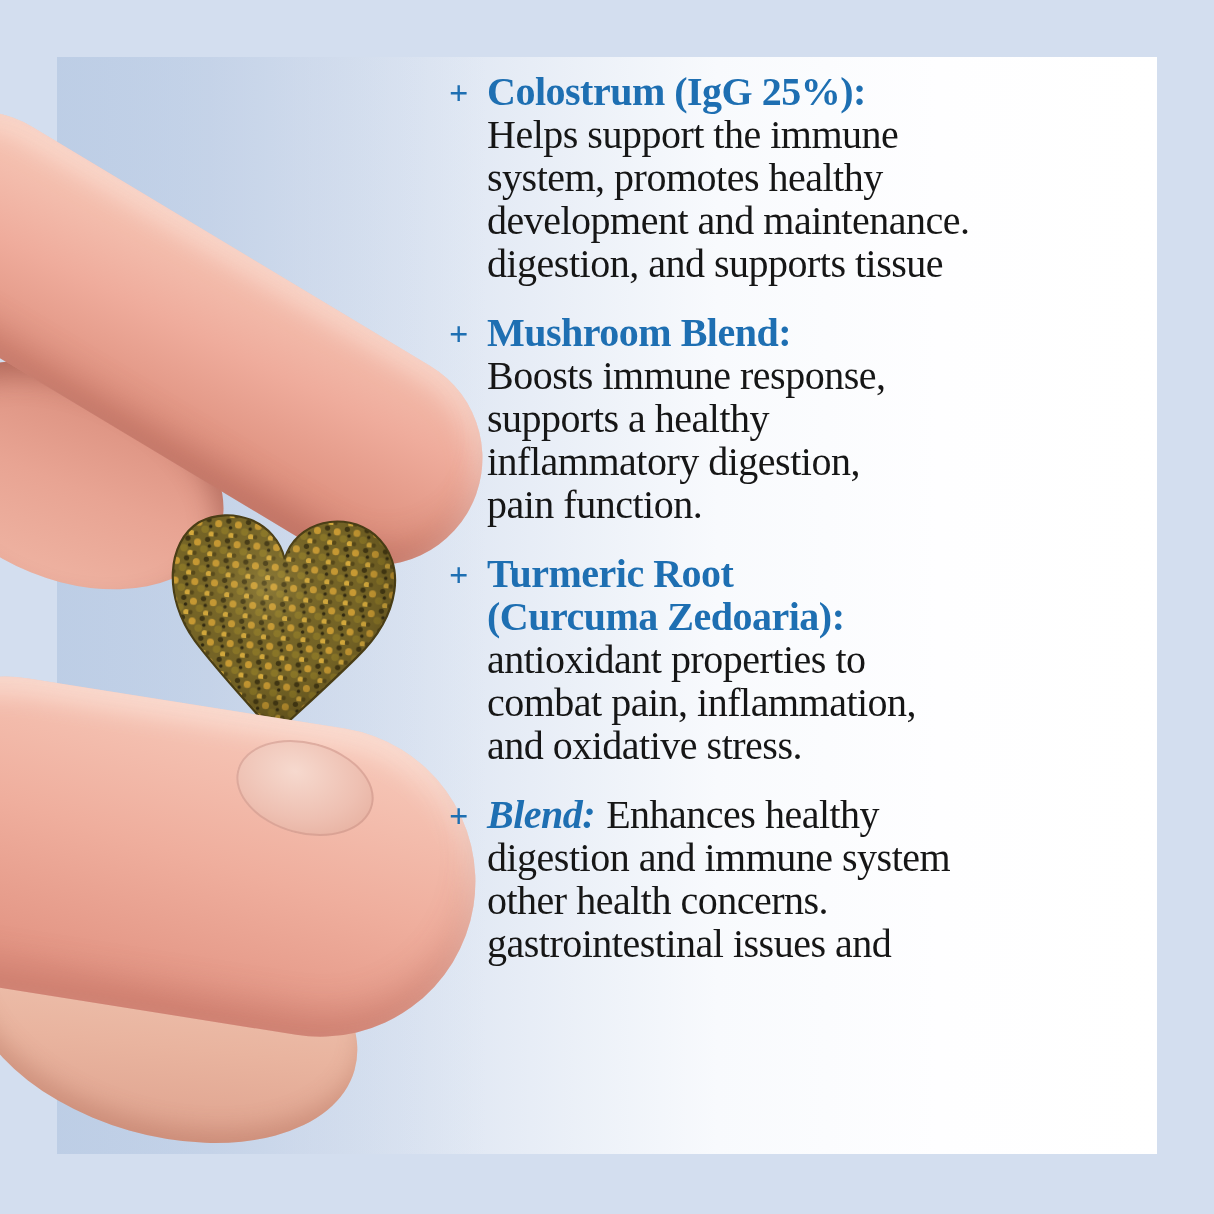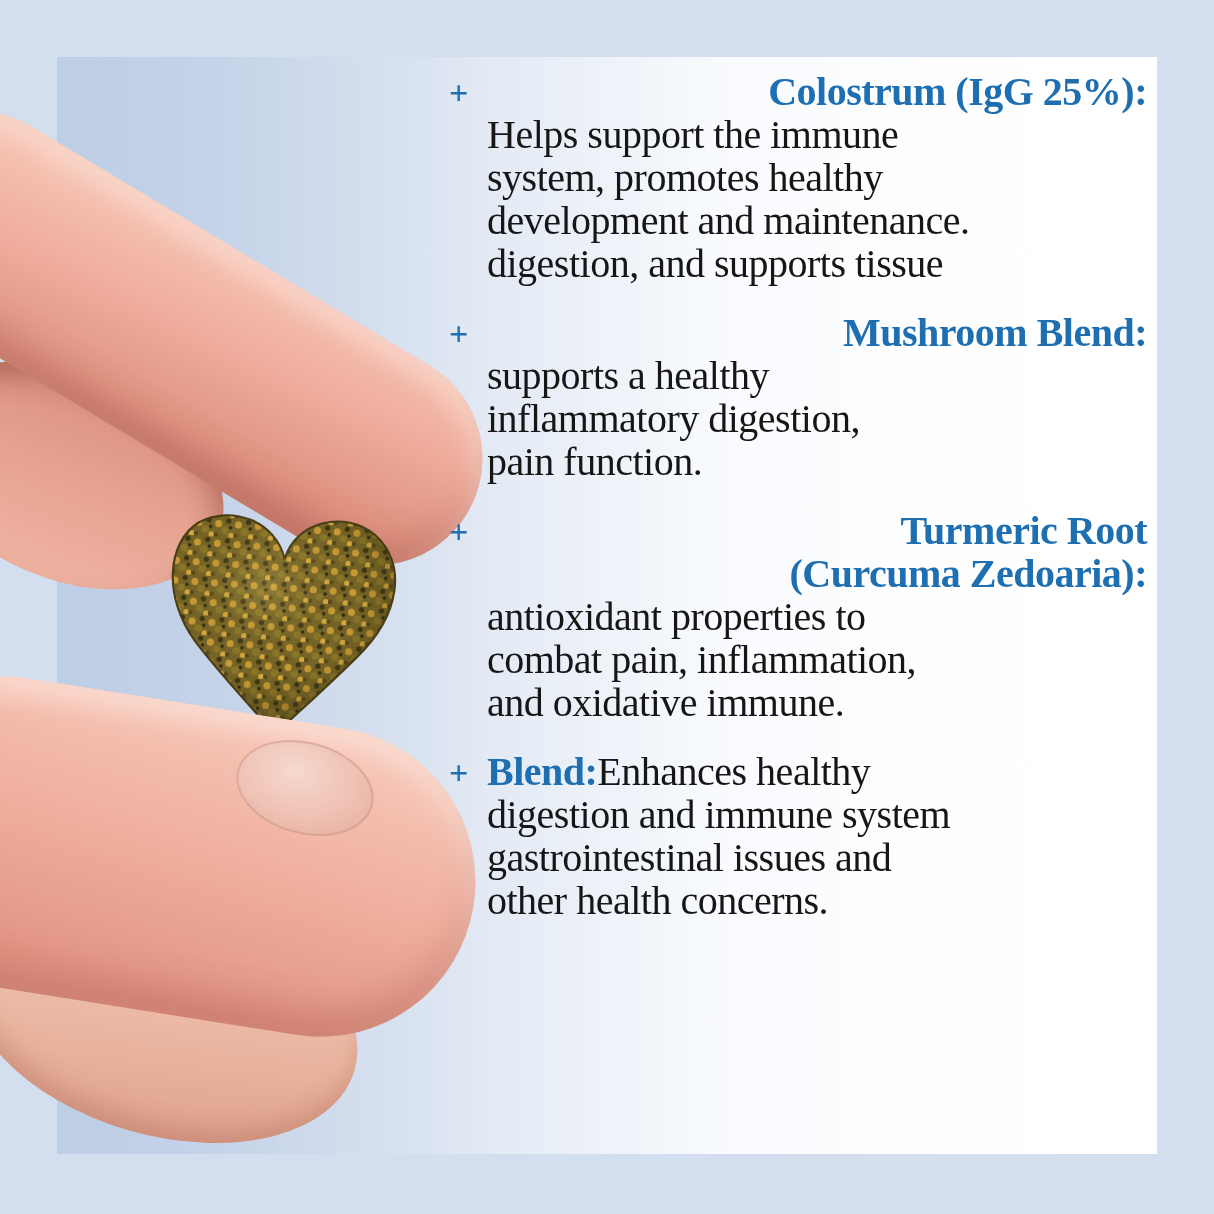--- a/index.html
+++ b/index.html
@@ -83,27 +83,27 @@
   .text-col{
     position:absolute;
     left:487px;top:70px;width:660px;
     z-index:10;
   }
   .section{position:relative;margin-bottom:26px;}
   .line{
     font-size:40px;line-height:43px;letter-spacing:-0.5px;
     color:#161616;white-space:nowrap;
   }
-  .h-line{font-weight:700;color:#1e6fb2;text-align:right;}
+  .h-line{font-weight:700;color:#1e6fb2;}
   .marker{
     position:absolute;left:-38px;top:3px;
     font-size:34px;font-weight:700;color:#1e6fb2;
     line-height:40px;
   }
-  .hspan{font-weight:700;color:#1e6fb2;margin-right:0;}
+  .hspan{font-weight:700;color:#1e6fb2;margin-right:11px;font-style:italic;}
 </style>
 </head>
 <body>
 
 <div class="canvas">
   <div class="panel"></div>
   <div class="photo-bg"></div>
 
   <div class="photo">
     <div class="finger-behind"></div>
@@ -142,38 +142,39 @@
       <div class="line h-line">Colostrum (IgG 25%):</div>
       <div class="line">Helps support the immune</div>
       <div class="line">system, promotes healthy</div>
       <div class="line">development and maintenance.</div>
       <div class="line">digestion, and supports tissue</div>
     </div>
 
     <div class="section">
       <span class="marker">+</span>
       <div class="line h-line">Mushroom Blend:</div>
+      <div class="line">Boosts immune response,</div>
       <div class="line">supports a healthy</div>
       <div class="line">inflammatory digestion,</div>
       <div class="line">pain function.</div>
     </div>
 
     <div class="section">
       <span class="marker">+</span>
       <div class="line h-line">Turmeric Root</div>
       <div class="line h-line">(Curcuma Zedoaria):</div>
       <div class="line">antioxidant properties to</div>
       <div class="line">combat pain, inflammation,</div>
-      <div class="line">and oxidative immune.</div>
+      <div class="line">and oxidative stress.</div>
     </div>
 
     <div class="section">
       <span class="marker">+</span>
       <div class="line">
         <span class="hspan">Blend:</span><span>Enhances healthy</span>
       </div>
       <div class="line">digestion and immune system</div>
+      <div class="line">other health concerns.</div>
       <div class="line">gastrointestinal issues and</div>
-      <div class="line">other health concerns.</div>
     </div>
 
   </div>
 </div>
 
 </body></html>

